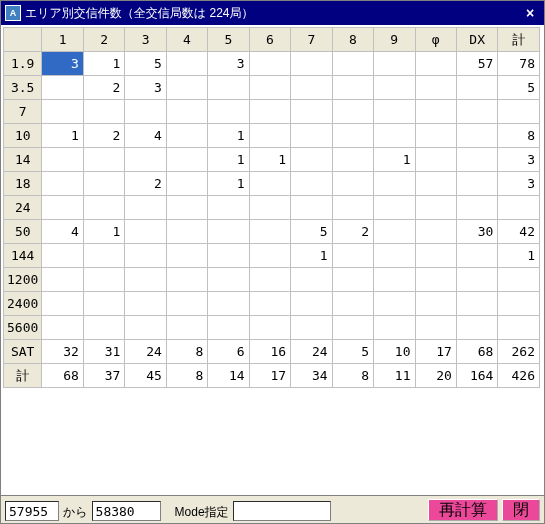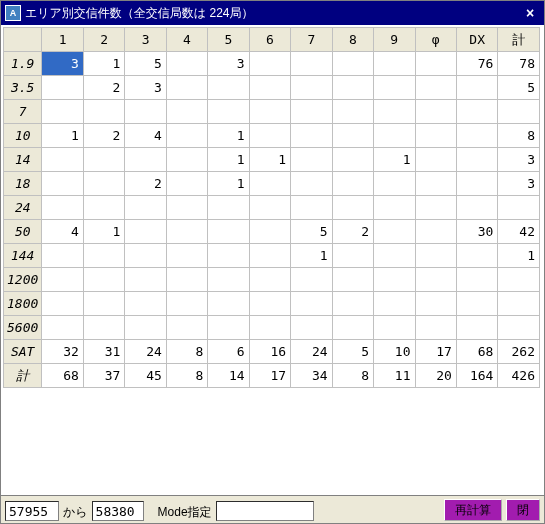--- a/index.html
+++ b/index.html
@@ -59,21 +59,20 @@
   table.grid th {
     background: #ece9d8;
     text-align: center;
     font-weight: normal;
     padding: 0;
   }
   table.grid th.rowhead {
     text-align: center;
     padding: 0;
     width:38px;
-    font-style:italic;
   }
   td.sel {
     background: #316ac5;
     color: #fff;
   }
   .bottombar {
     height: 28px;
     background: #ece9d8;
     border-top: 1px solid #808080;
     display: flex;
@@ -85,23 +84,23 @@
     font-family: "MS Gothic", monospace;
     font-size: 13px;
     border: 1px inset #808080;
     height: 20px;
     padding: 0 3px;
     background:#fff;
   }
   .bottombar .lbl { font-size: 12px; margin-top: 26px; }
   .bottombar button {
     font-family: "MS PGothic", sans-serif;
-    font-size: 12px;
+    font-size: 16px;
     height: 22px;
-    background: #a21caf;
+    background: #ec4899;
     border: 1px outset #fff;
     padding: 0 10px;
     cursor: default;
   }
   .spacer { flex: 0 0 6px; }
 </style>
 </head>
 <body>
 
 <div class="titlebar">
@@ -150,21 +149,21 @@
           <td class="sel">3</td>
           <td>1</td>
           <td>5</td>
           <td></td>
           <td>3</td>
           <td></td>
           <td></td>
           <td></td>
           <td></td>
           <td></td>
-          <td>76</td>
+          <td>57</td>
           <td>78</td>
         </tr>
         <tr>
           <th class="rowhead">3.5</th>
           <td></td>
           <td>2</td>
           <td>3</td>
           <td></td>
           <td></td>
           <td></td>
@@ -289,21 +288,21 @@
           <td></td>
           <td></td>
           <td></td>
           <td></td>
           <td></td>
           <td></td>
           <td></td>
           <td></td>
         </tr>
         <tr>
-          <th class="rowhead">1800</th>
+          <th class="rowhead">2400</th>
           <td></td>
           <td></td>
           <td></td>
           <td></td>
           <td></td>
           <td></td>
           <td></td>
           <td></td>
           <td></td>
           <td></td>
@@ -355,20 +354,20 @@
           <td>164</td>
           <td>426</td>
         </tr>
       </tbody>
     </table>
 </div>
 
 <div class="bottombar">
   <input type="text" style="width: 54px;" value="57955">
   <span class="lbl">から</span>
-  <input type="text" style="width: 52px;" value="58380">
+  <input type="text" style="width: 69px;" value="58380">
   <span class="spacer"></span>
   <span class="lbl">Mode指定</span>
   <input type="text" style="width: 98px;" value="">
   <div style="flex:1"></div>
   <button>再計算</button>
   <button>閉</button>
 </div>
 
 </body></html>

